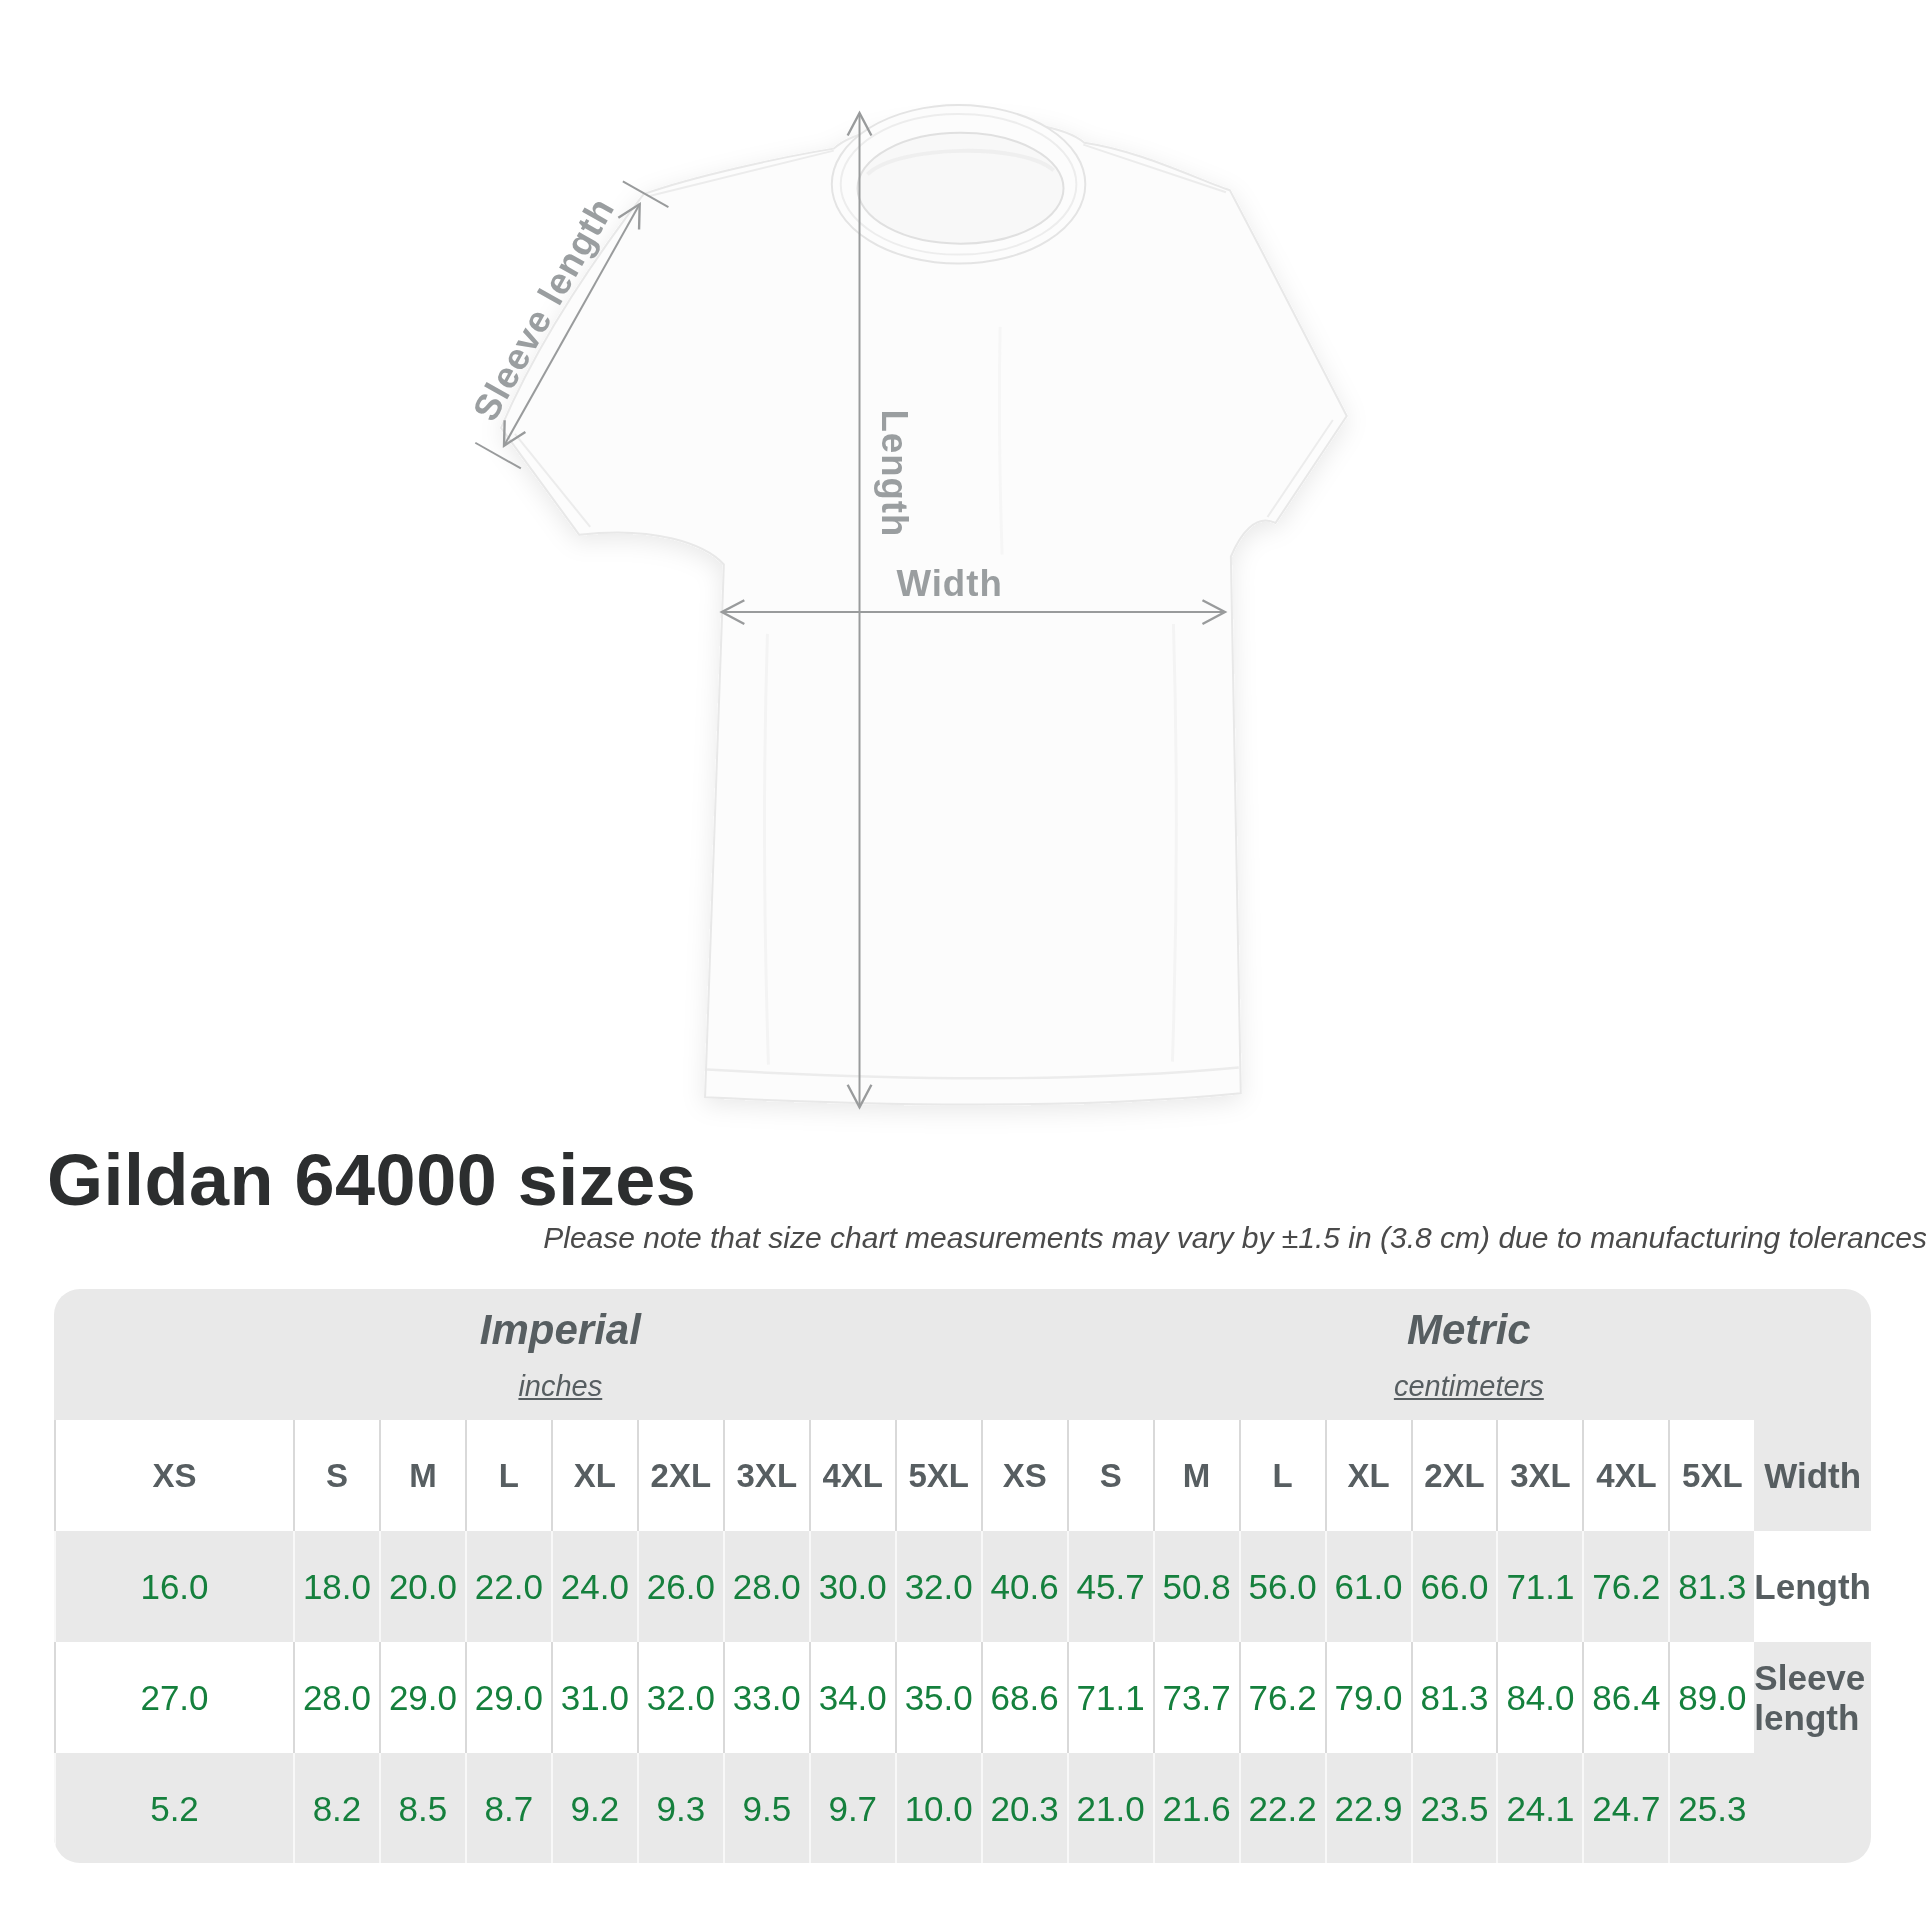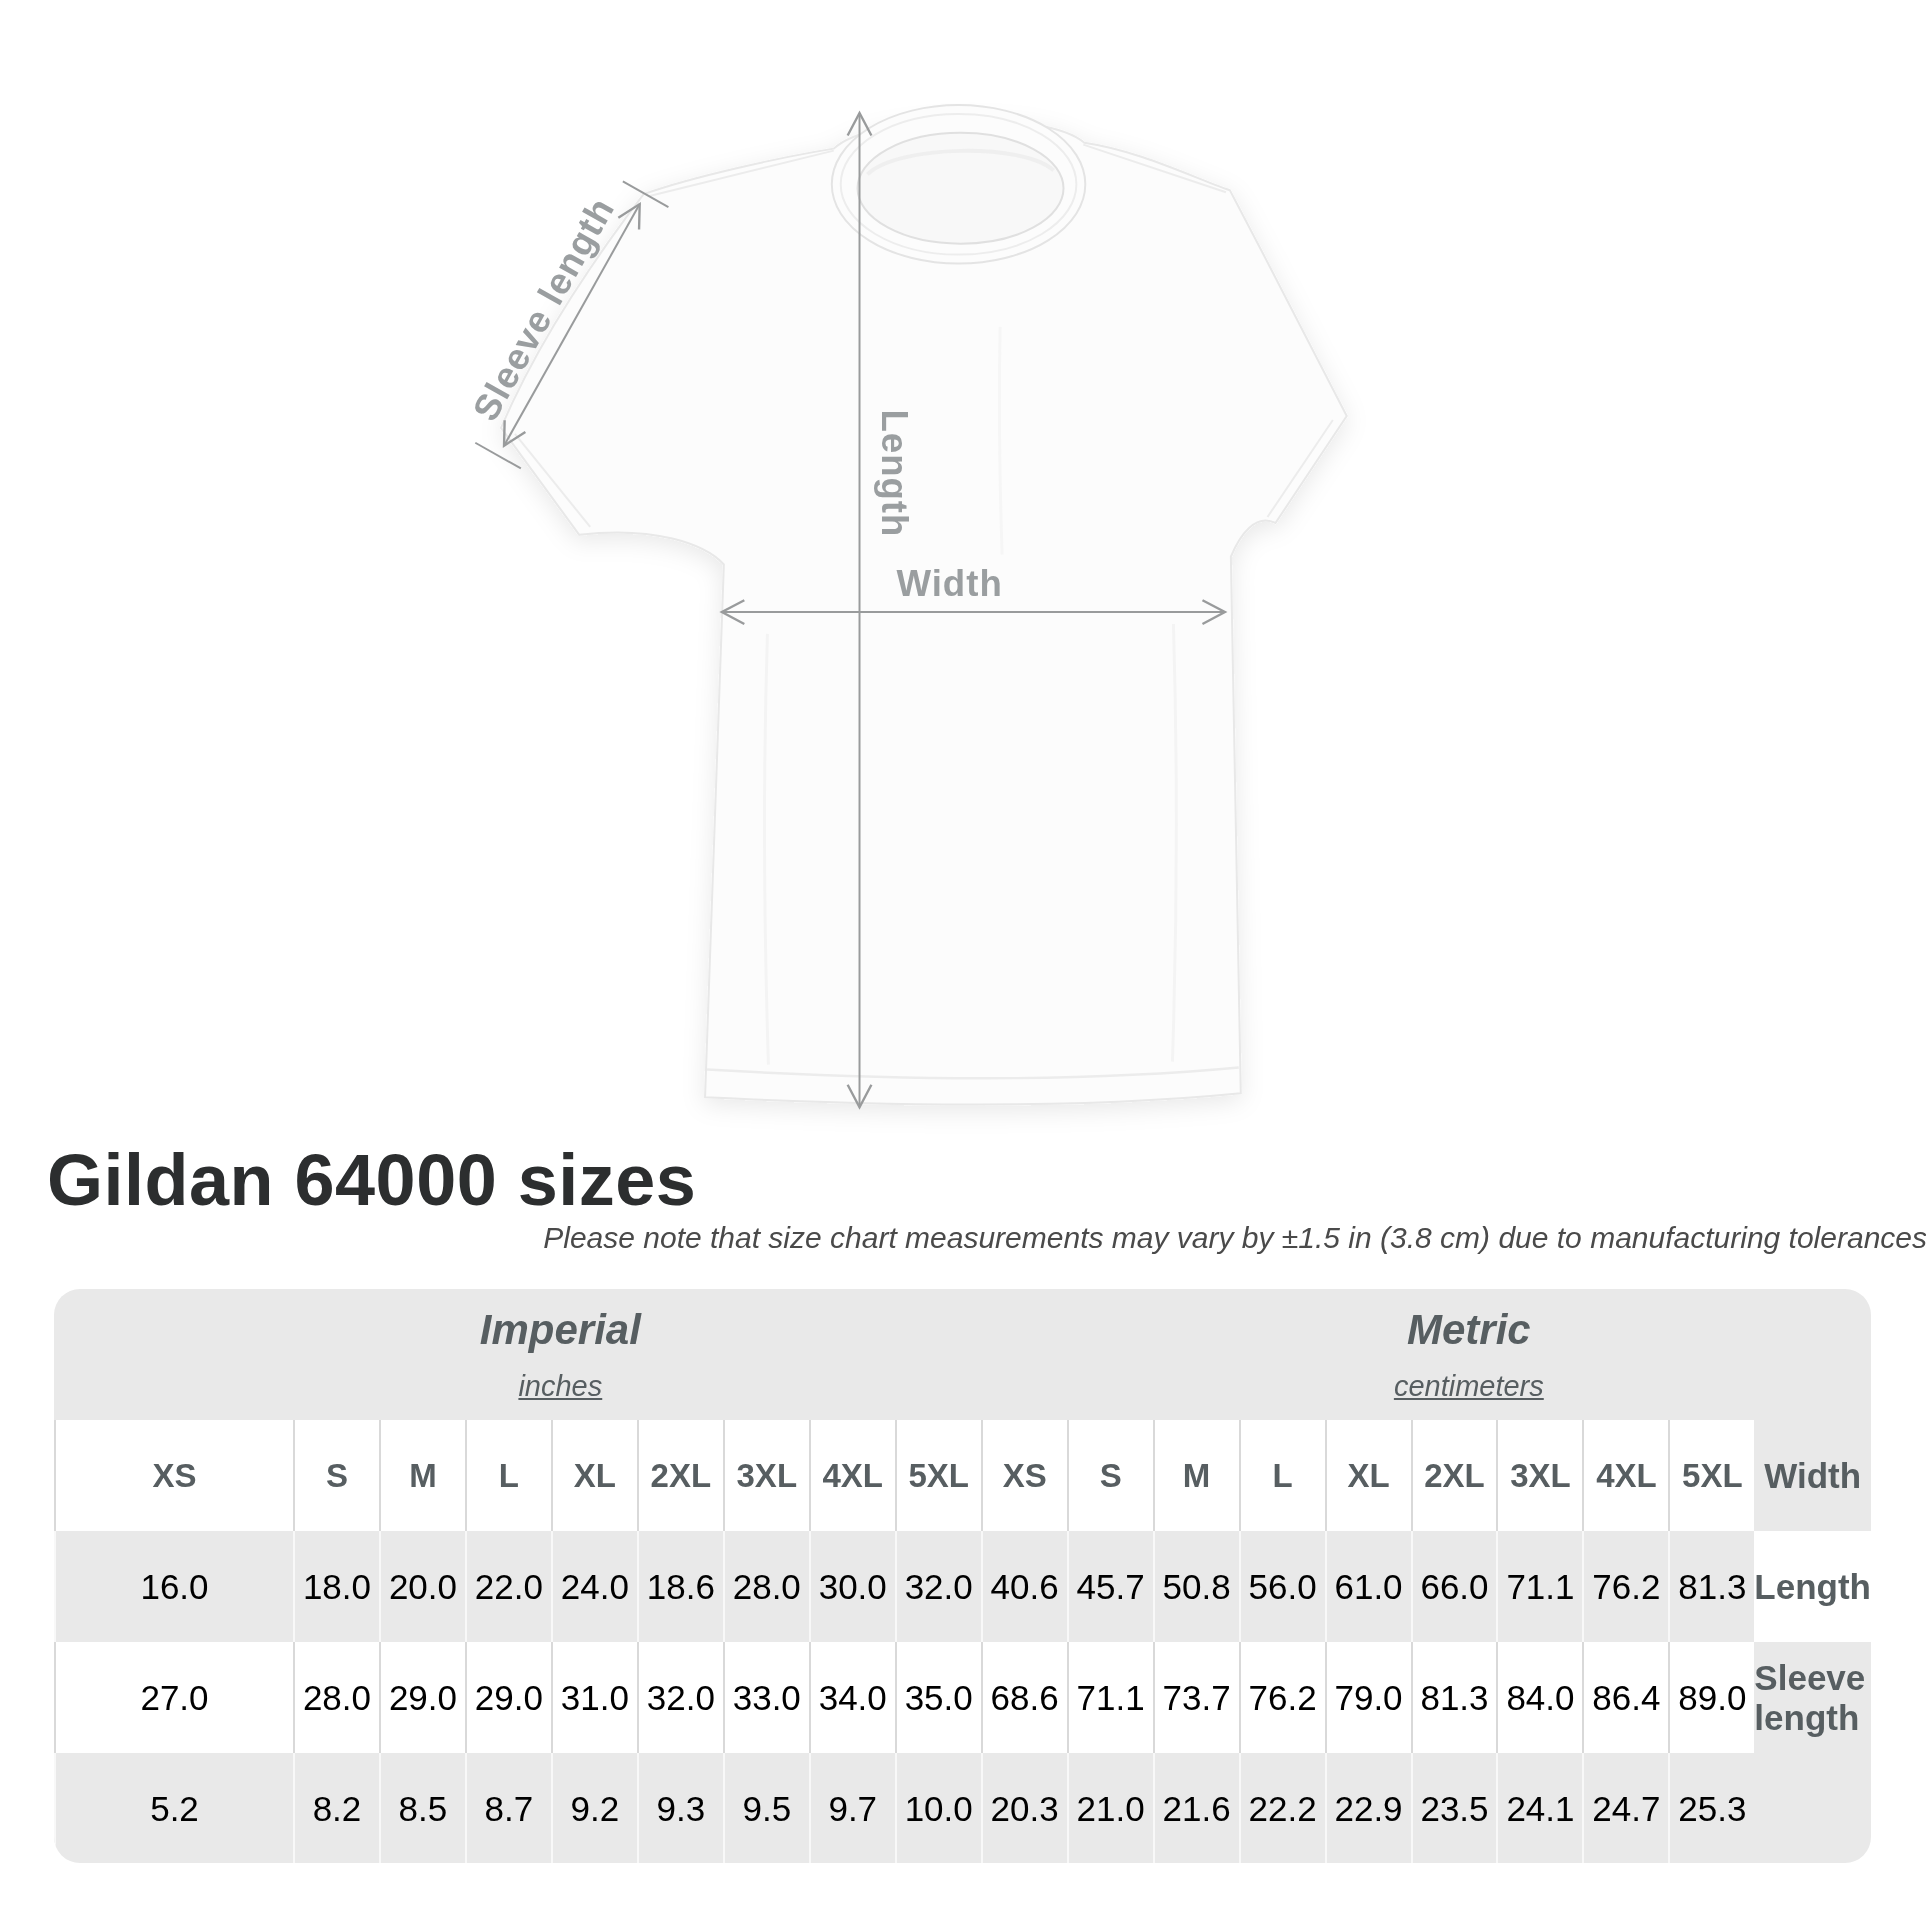--- a/index.html
+++ b/index.html
@@ -31,21 +31,21 @@
   .band-metric{grid-column:11 / -1;}
   .band-title{font-size:42px;font-weight:bold;font-style:italic;color:#575e61;}
   .band-sub{font-size:29px;font-style:italic;color:#575e61;text-decoration:underline;}
 
   .cell{display:flex;align-items:center;justify-content:center;}
   .white-row{background:#ffffff;border-left:2px solid #d9d9d9;}
   .gray-row{background:transparent;border-left:2px solid #f8f8f8;}
   .first{border-left:none !important;}
   .head{font-weight:bold;font-size:33px;color:#575e61;}
   .rowlabel{font-weight:bold;font-size:35px;color:#575e61;}
-  .val{font-size:35px;color:#000000;}
+  .val{font-size:35px;color:#15803d;}
 </style>
 </head>
 <body>
 
 <svg id="shirt-svg" width="1927" height="1238" viewBox="0 0 1946 1250">
   <defs>
     <marker id="arr" viewBox="0 0 12 12" refX="10.5" refY="6" markerWidth="32" markerHeight="32" markerUnits="userSpaceOnUse" orient="auto-start-reverse">
       <path d="M2,1.5 L10.5,6 L2,10.5" fill="none" stroke="#999b9c" stroke-width="0.9"></path>
     </marker>
     <filter id="soft" x="-10%" y="-10%" width="120%" height="130%">
@@ -126,21 +126,21 @@
     <div class="cell head white-row">2XL</div>
     <div class="cell head white-row">3XL</div>
     <div class="cell head white-row">4XL</div>
     <div class="cell head white-row">5XL</div>
     <div class="cell rowlabel first gray-row">Width</div>
     <div class="cell val gray-row">16.0</div>
     <div class="cell val gray-row">18.0</div>
     <div class="cell val gray-row">20.0</div>
     <div class="cell val gray-row">22.0</div>
     <div class="cell val gray-row">24.0</div>
-    <div class="cell val gray-row">18.6</div>
+    <div class="cell val gray-row">26.0</div>
     <div class="cell val gray-row">28.0</div>
     <div class="cell val gray-row">30.0</div>
     <div class="cell val gray-row">32.0</div>
     <div class="cell val gray-row">40.6</div>
     <div class="cell val gray-row">45.7</div>
     <div class="cell val gray-row">50.8</div>
     <div class="cell val gray-row">56.0</div>
     <div class="cell val gray-row">61.0</div>
     <div class="cell val gray-row">66.0</div>
     <div class="cell val gray-row">71.1</div>

